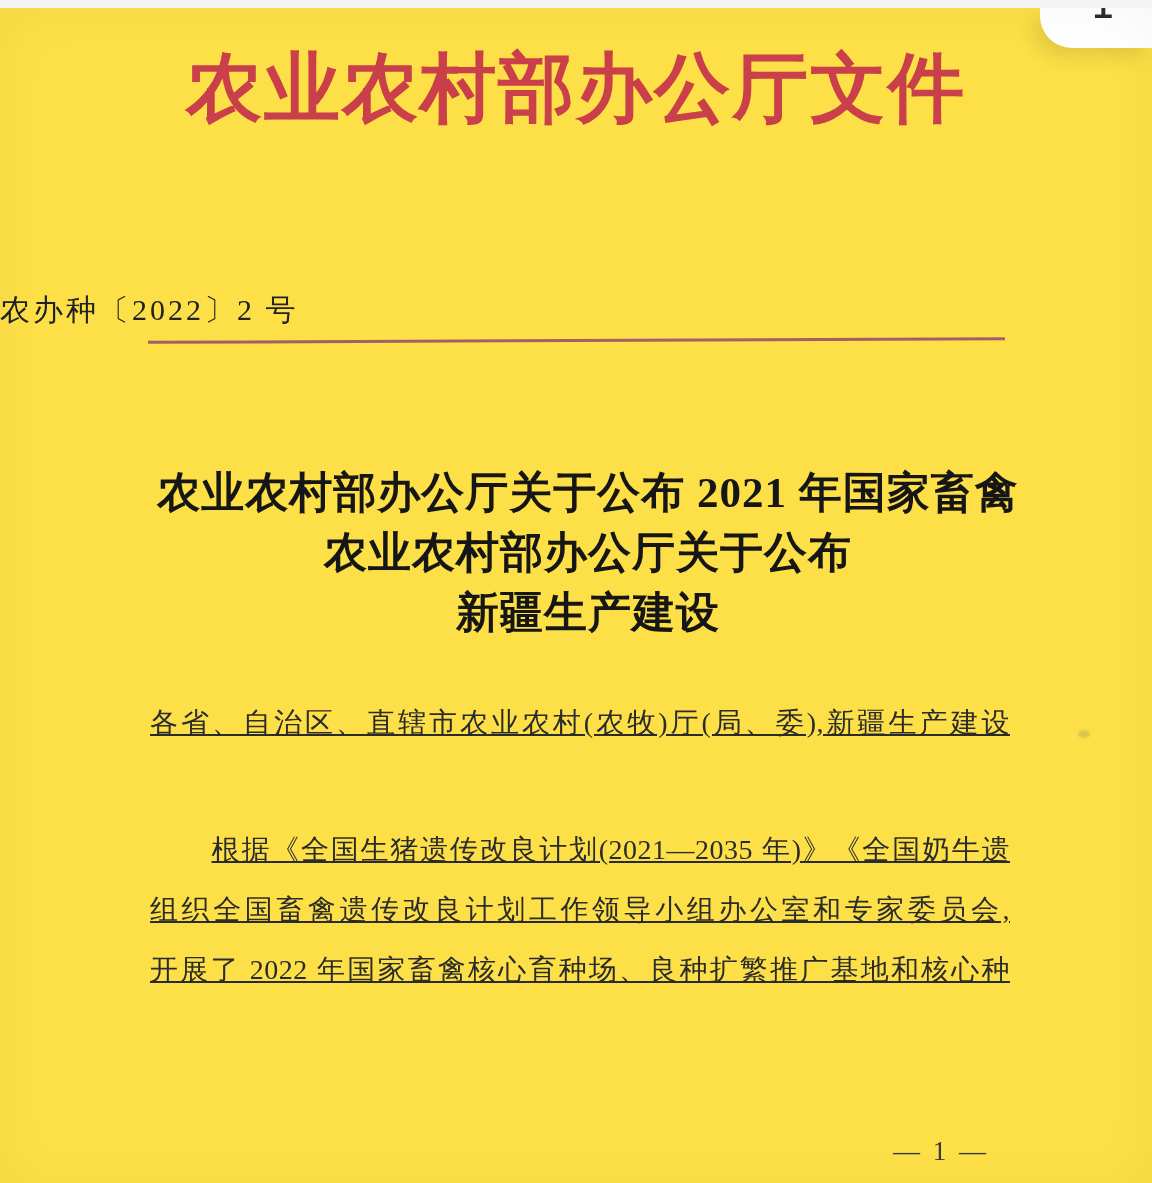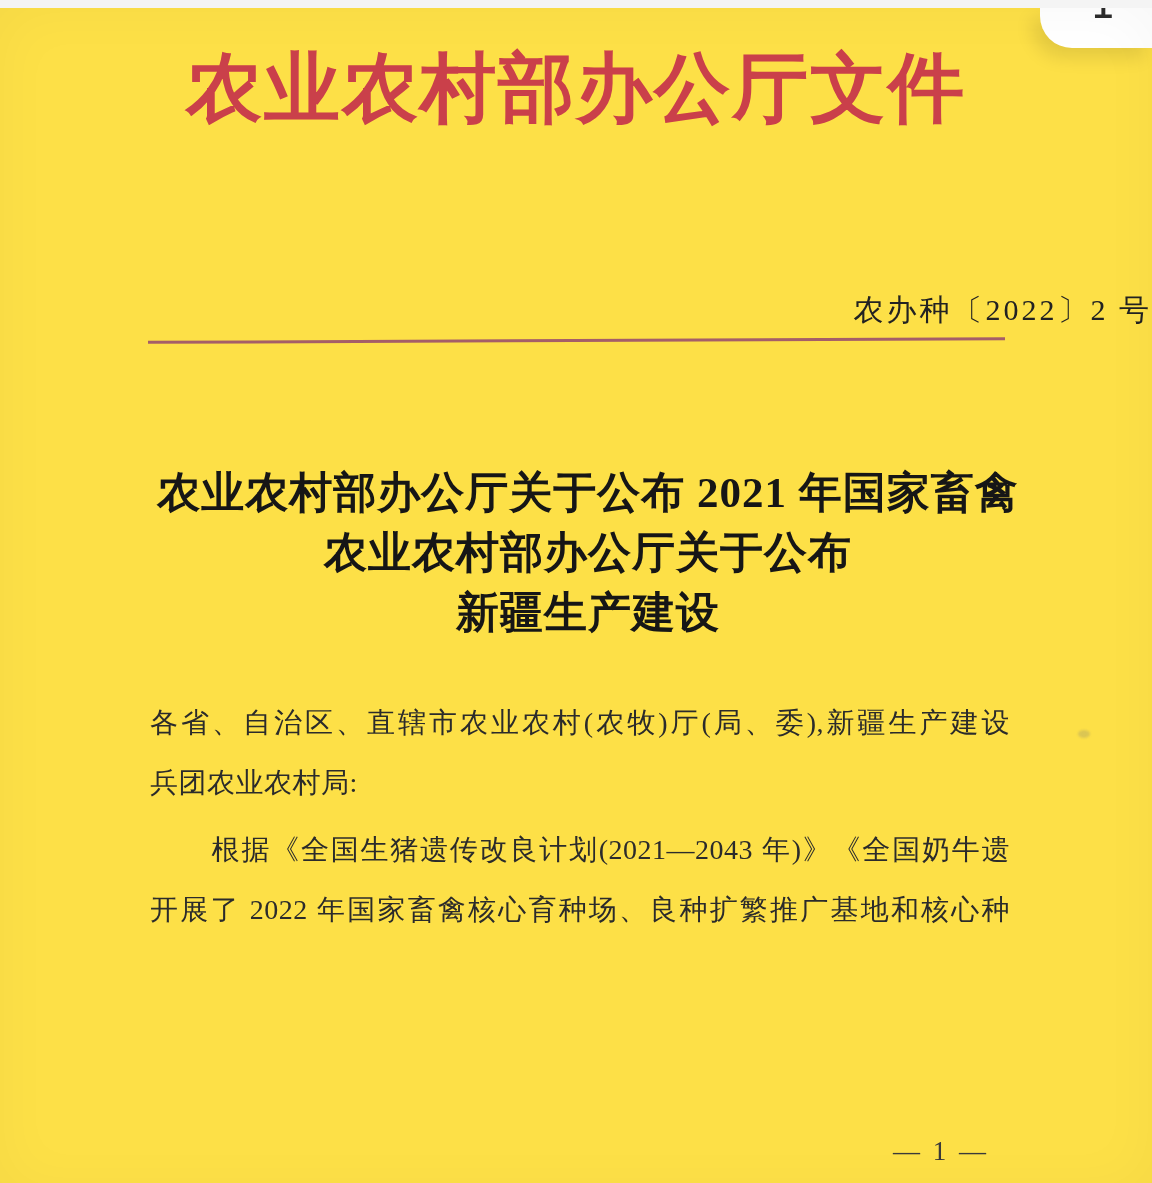--- a/index.html
+++ b/index.html
@@ -37,21 +37,21 @@
     letter-spacing: 2px;
     color: #ca404a;
     white-space: nowrap;
   }
 
   .doc-number {
     position: absolute;
     top: 282px;
     left: 0;
     width: 100%;
-    text-align: right;
+    text-align: left;
     font-size: 30px;
     letter-spacing: 3px;
     color: #222;
   }
 
   .red-rule {
     position: absolute;
     top: 331px;
     left: 148px;
     width: 857px;
@@ -83,20 +83,21 @@
     letter-spacing: 0.5px;
   }
   .salutation { top: 685px; }
   .body-para  { top: 812px; }
 
   .line { white-space: nowrap; }
   .line.fill {
     white-space: normal;
     text-align: justify;
     text-align-last: justify;
+    text-decoration: underline;
   }
   .line.indent { text-indent: 2.2em; }
 
   .page-number {
     position: absolute;
     top: 1128px;
     right: 163px;
     font-size: 27px;
     letter-spacing: 3px;
     color: #3a3a3a;
@@ -146,25 +147,25 @@
   <div class="red-rule"></div>
 
   <div class="doc-title">
     <div class="line">农业农村部办公厅关于公布 2021 年国家畜禽</div>
     <div class="line">农业农村部办公厅关于公布</div>
     <div class="line">新疆生产建设</div>
   </div>
 
   <div class="text-block salutation">
     <div class="line fill">各省、自治区、直辖市农业农村(农牧)厅(局、委),新疆生产建设</div>
-    <div class="line">兵团农业农村局:</div>
   </div>
 
   <div class="text-block body-para">
-    <div class="line fill indent">根据《全国生猪遗传改良计划(2021—2043 年)》《全国奶牛遗</div>
+    <div class="line fill indent">根据《全国生猪遗传改良计划(2021—2035 年)》《全国奶牛遗</div>
+    <div class="line fill">组织全国畜禽遗传改良计划工作领导小组办公室和专家委员会,</div>
     <div class="line fill">开展了 2022 年国家畜禽核心育种场、良种扩繁推广基地和核心种</div>
   </div>
 
   <div class="page-number">— 1 —</div>
 
   <div class="corner-badge">
     <span class="badge-num">1</span>
   </div>
 
   <div class="smudge"></div>

